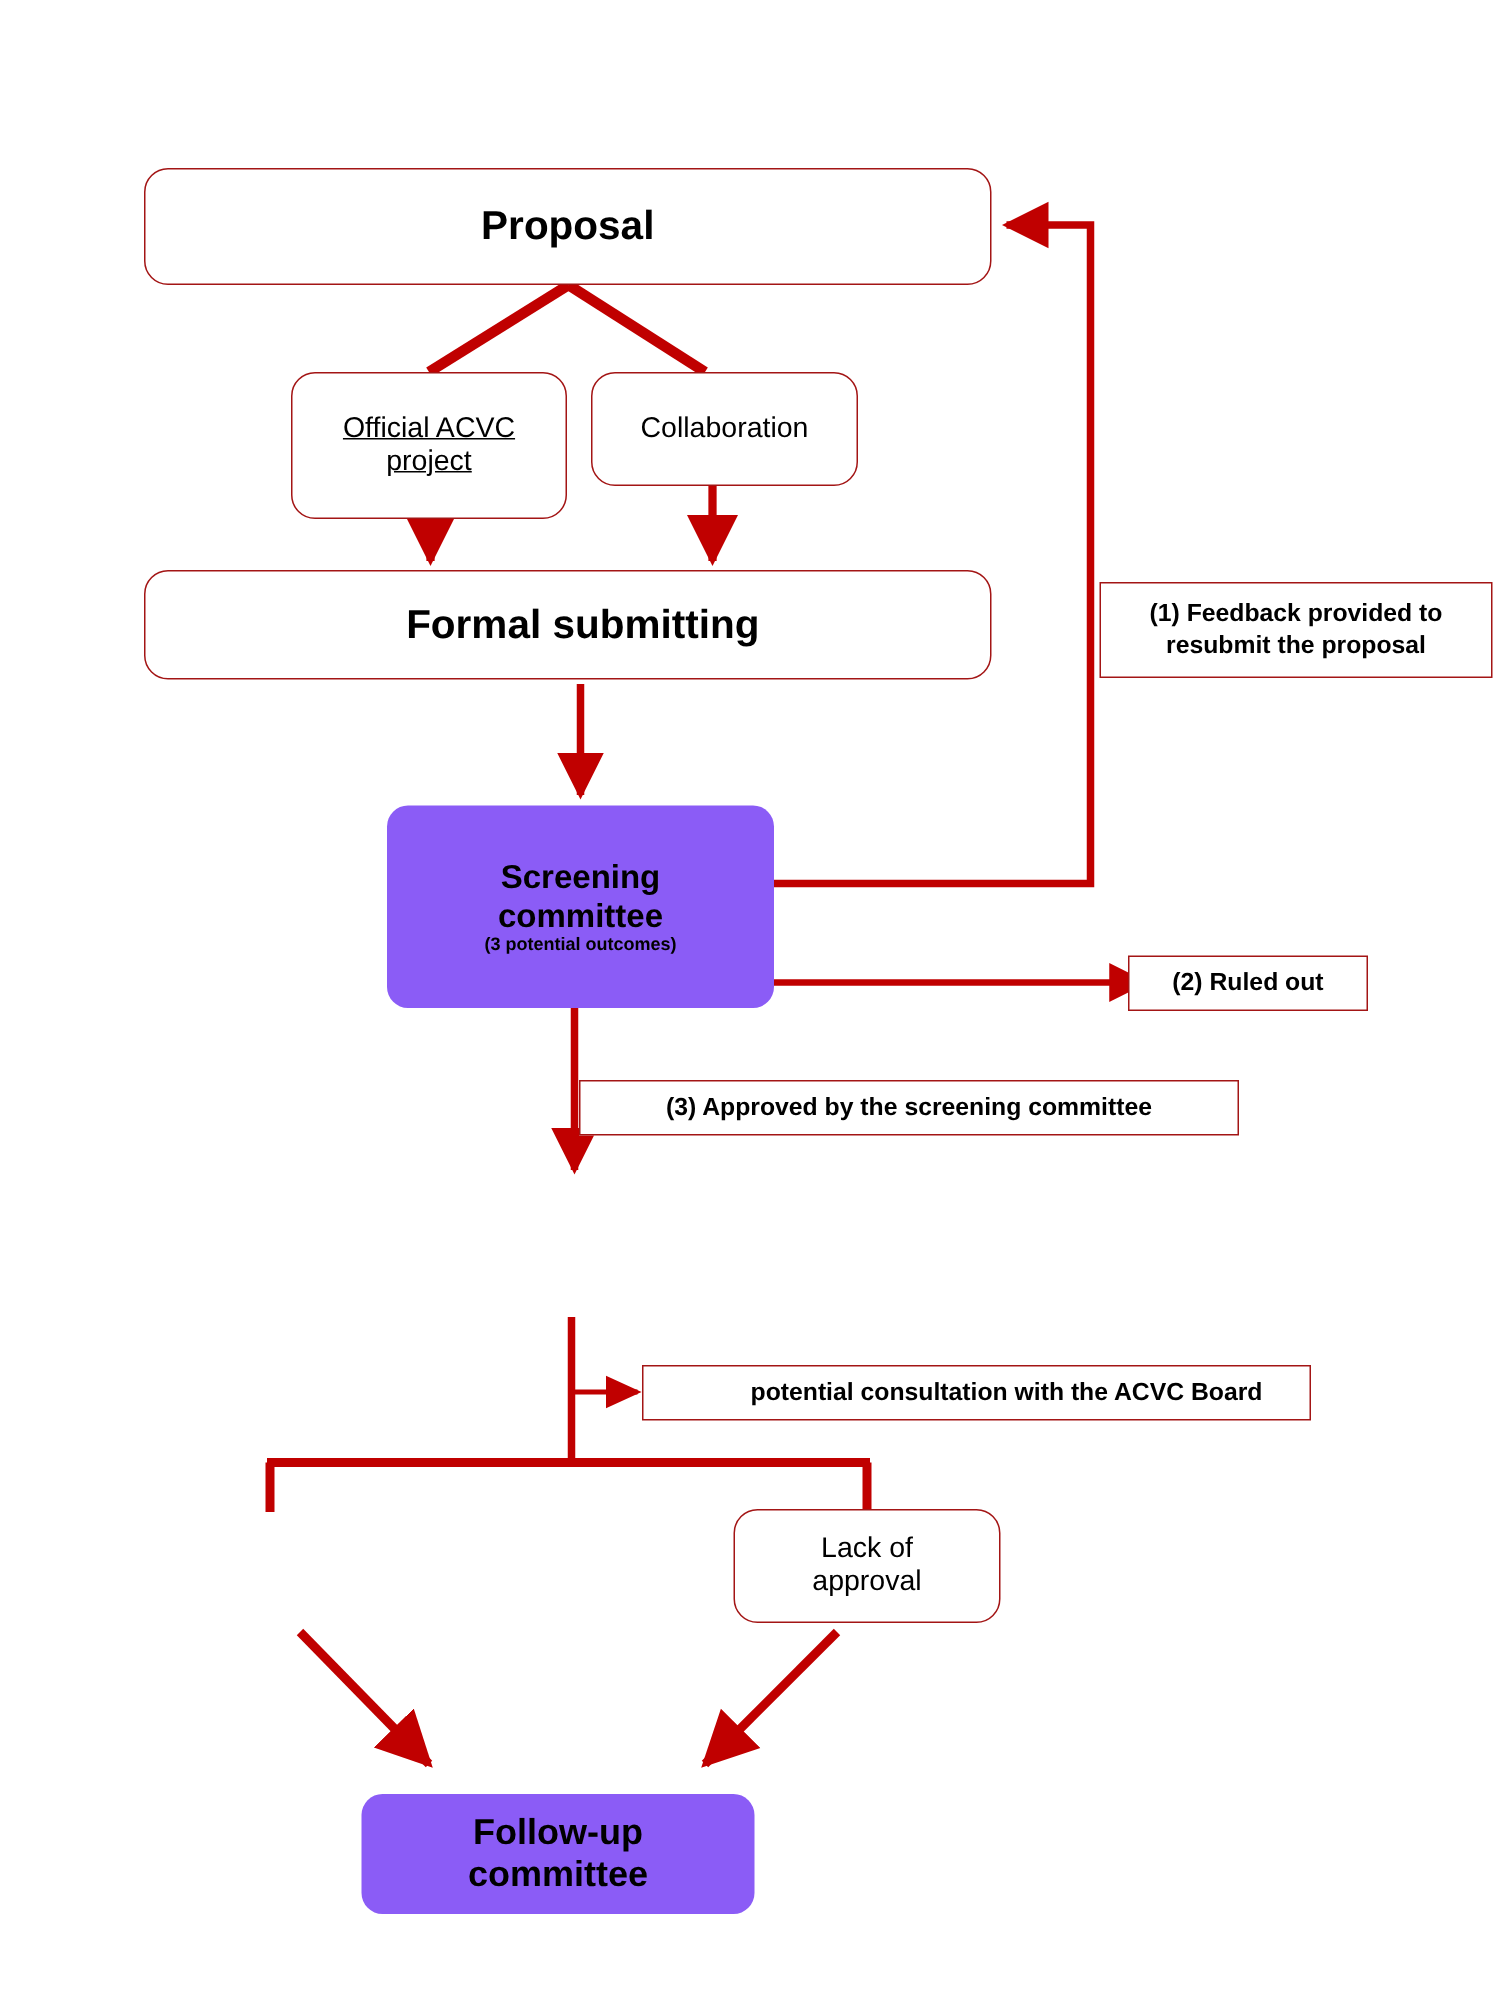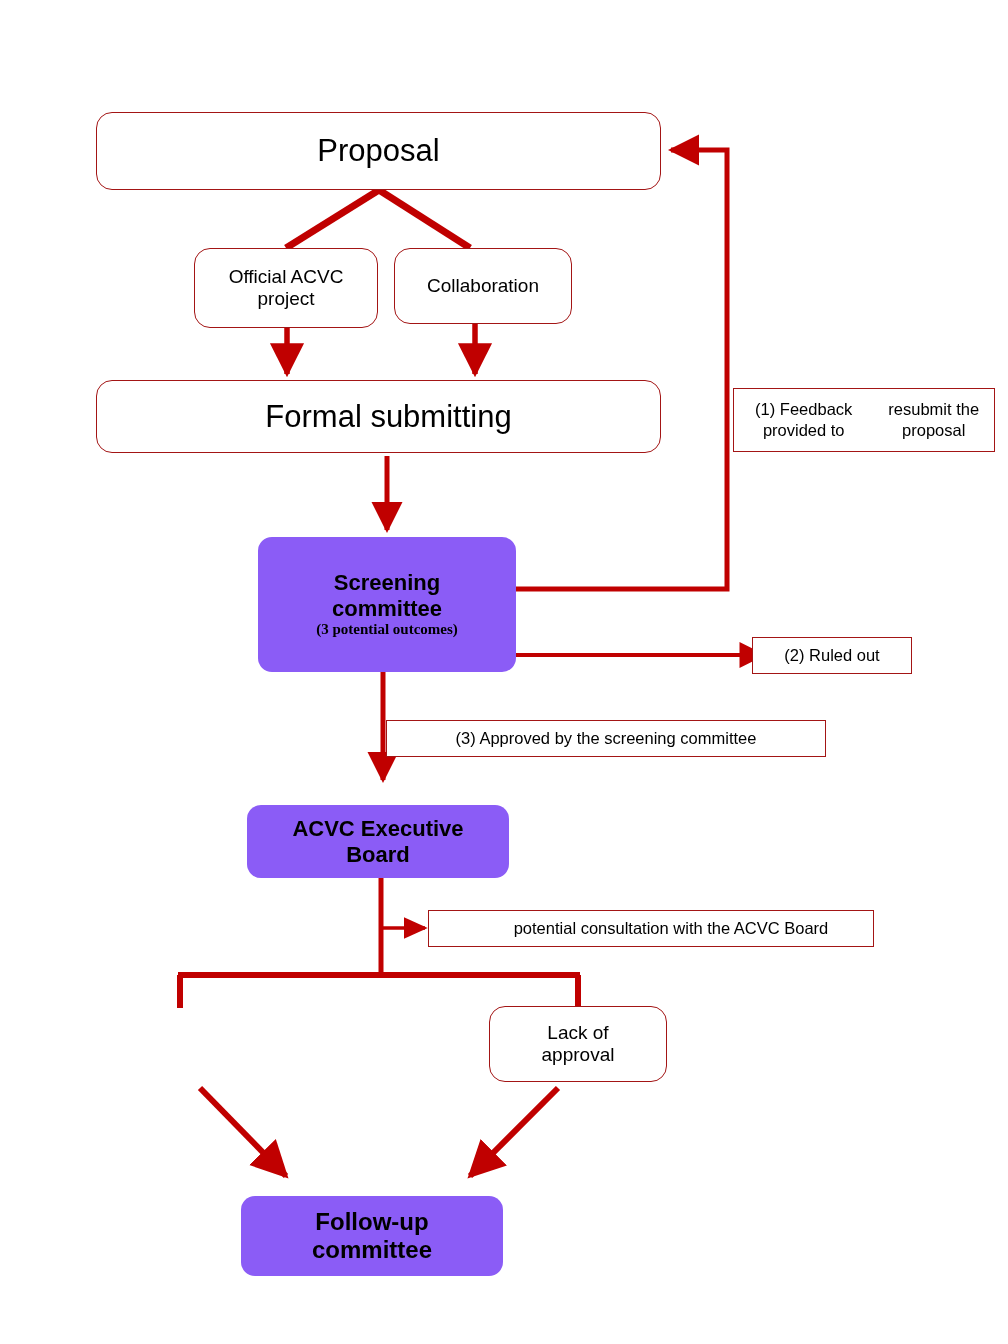--- a/index.html
+++ b/index.html
@@ -40,37 +40,38 @@
   }
   .node.filled {
     background: #8b5cf6;
     border: none;
     border-radius: 14px;
   }
   .node .line {
     display: block;
     line-height: 1.16;
   }
-  .t-big-bold   { font-size: 31px; font-weight: normal; }
+  .t-big-bold   { font-size: 27px; font-weight: bold; }
   .t-med        { font-size: 19px; font-weight: normal; }
   .t-filled-big { font-size: 22px; font-weight: bold; }
-  .t-filled-sub { font-size: 15px; font-weight: bold; font-family: Liberation Serif, serif; }
+  .t-filled-sub { font-size: 12px; font-weight: bold; }
   .t-follow     { font-size: 24px; font-weight: bold; }
 
   .label {
     position: absolute;
     box-sizing: border-box;
     background: #ffffff;
     border: 1.4px solid #A31515;
     display: flex;
+    flex-direction: column;
     align-items: center;
     justify-content: center;
     text-align: center;
     color: #000000;
-    font-weight: normal;
+    font-weight: bold;
     line-height: 1.25;
   }
   .label .line { display: block; }
   .t-lab { font-size: 16.5px; }
 </style>
 </head>
 <body>
 
 <div id="canvas">
 
@@ -132,43 +133,39 @@
 
     <g>
       <path d="M558,1088 L470,1176" stroke="#C00000" stroke-width="6" fill="none" marker-end="url(#ah)"></path>
     </g>
   </svg>
 
   <div class="node outline" style="left:96px; top:112px; width:565px; height:78px;">
     <span class="line t-big-bold">Proposal</span>
   </div>
 
-  <div class="node outline" style="left:194px; top:248px; width:184px; height:80px;">
+  <div class="node outline" style="left:194px; top:248px; width:184px; height:98px;text-decoration:underline;">
     <span class="line t-med">Official ACVC</span>
     <span class="line t-med">project</span>
   </div>
 
   <div class="node outline" style="left:394px; top:248px; width:178px; height:76px;">
     <span class="line t-med">Collaboration</span>
   </div>
 
   <div class="node outline" style="left:96px; top:380px; width:565px; height:73px;padding-left:20px;">
     <span class="line t-big-bold">Formal submitting</span>
   </div>
 
   <div class="node filled" style="left:258px; top:537px; width:258px; height:135px;">
     <span class="line t-filled-big">Screening</span>
     <span class="line t-filled-big">committee</span>
     <span class="line t-filled-sub">(3 potential outcomes)</span>
   </div>
 
-  <div class="node filled" style="left:247px; top:805px; width:262px; height:73px;">
-    <span class="line t-filled-big">ACVC Executive</span>
-    <span class="line t-filled-big">Board</span>
-  </div>
 
 
   <div class="node outline" style="left:489px; top:1006px; width:178px; height:76px;">
     <span class="line t-med">Lack of</span>
     <span class="line t-med">approval</span>
   </div>
 
   <div class="node filled" style="left:241px; top:1196px; width:262px; height:80px;">
     <span class="line t-follow">Follow-up</span>
     <span class="line t-follow">committee</span>

